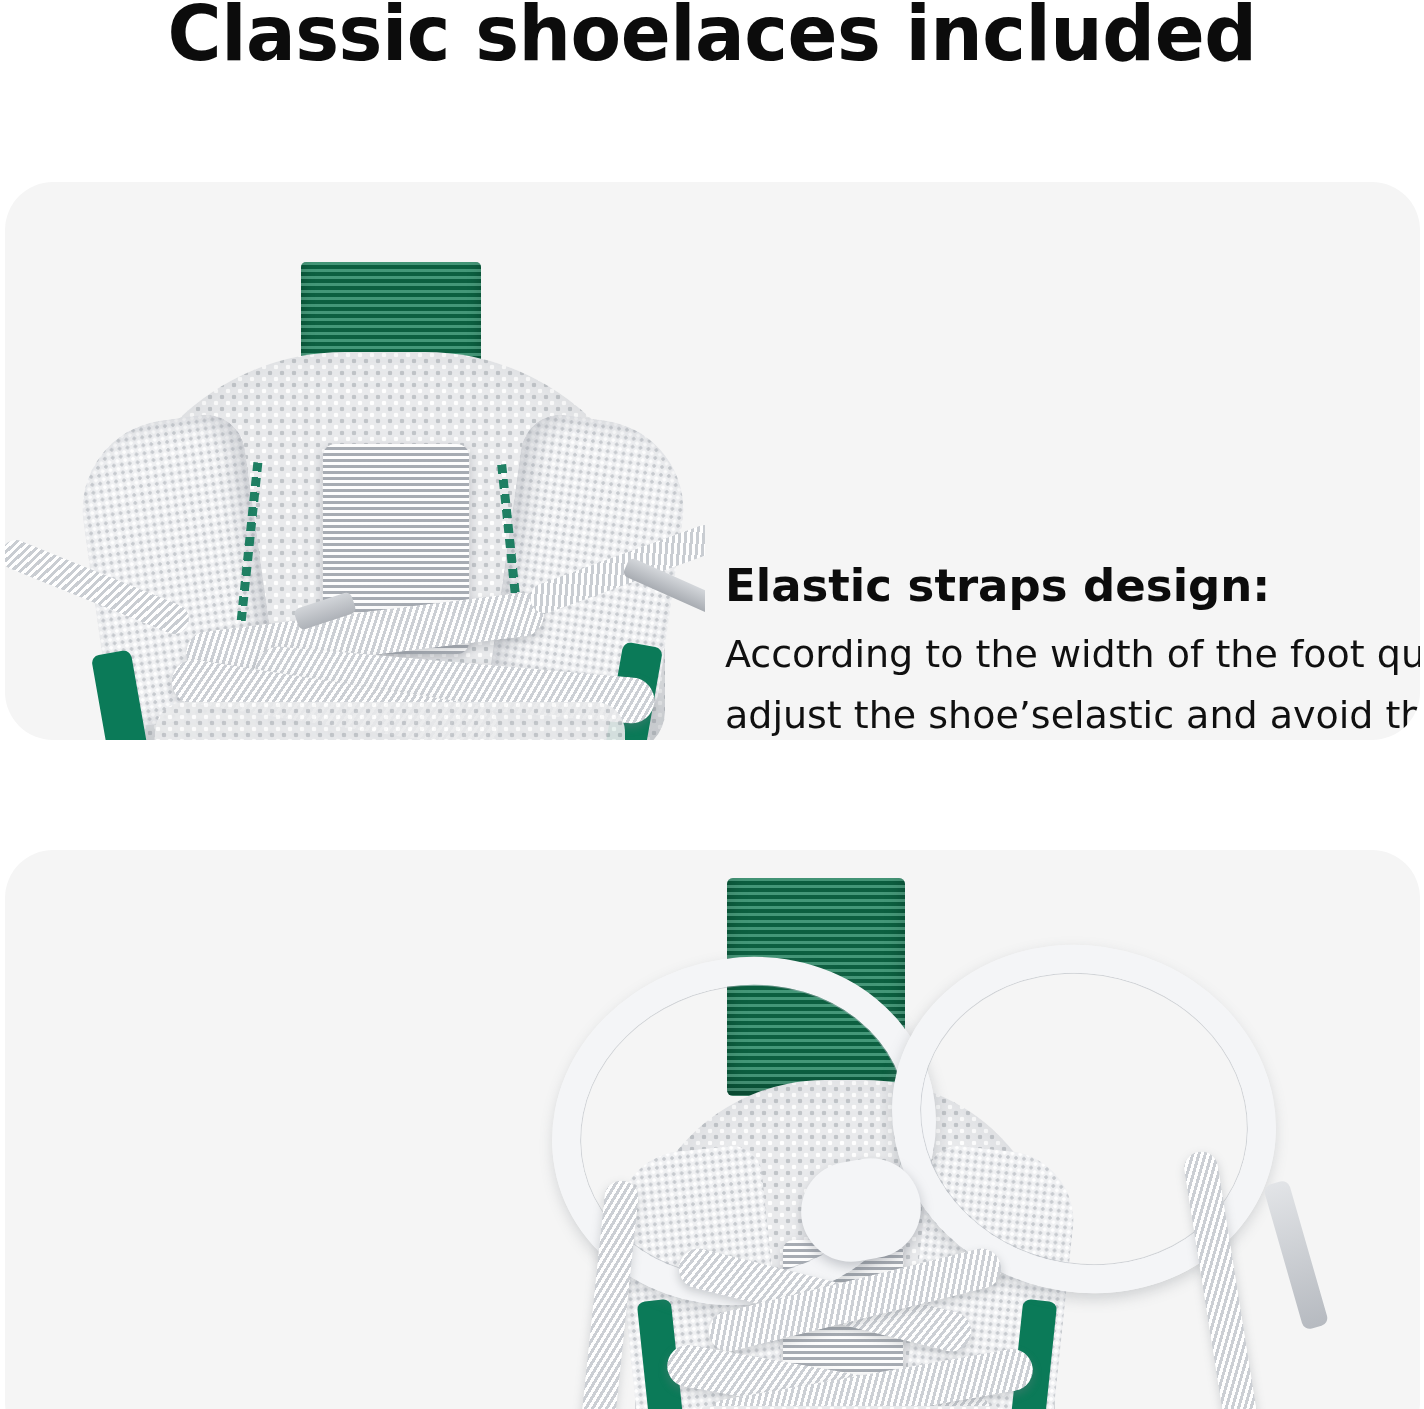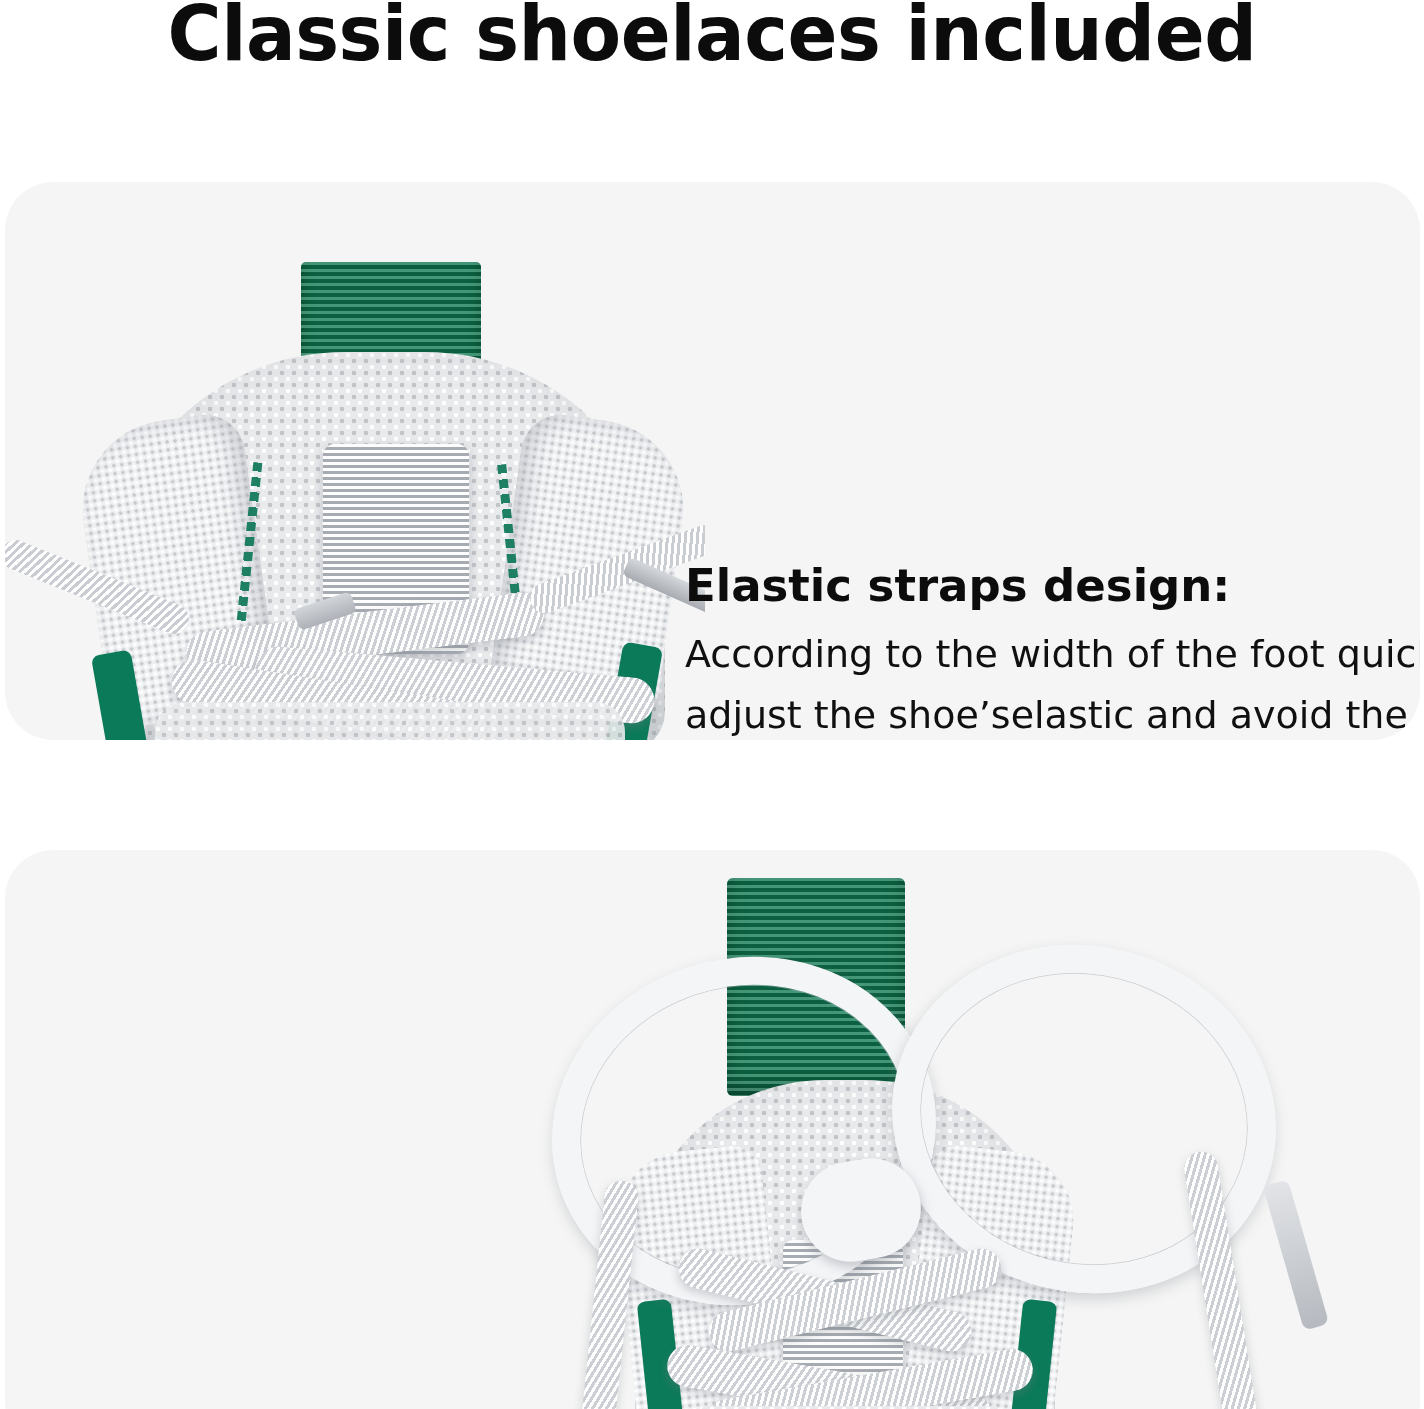--- a/index.html
+++ b/index.html
@@ -49,21 +49,21 @@
   #card-bottom {
     left: 5px;
     top: 850px;
     width: 1415px;
     height: 600px;
   }
 
   
   .text-block { position: absolute; }
   #text-block-top {
-    left: 680px;
+    left: 720px;
     top: 378px;
     width: 700px;
   }
   .block-heading {
     font-size: 45px;
     font-weight: 600;
     line-height: 1.15;
     color: #0c0c0c;
     margin: 0 0 12px 0;
     white-space: nowrap;

